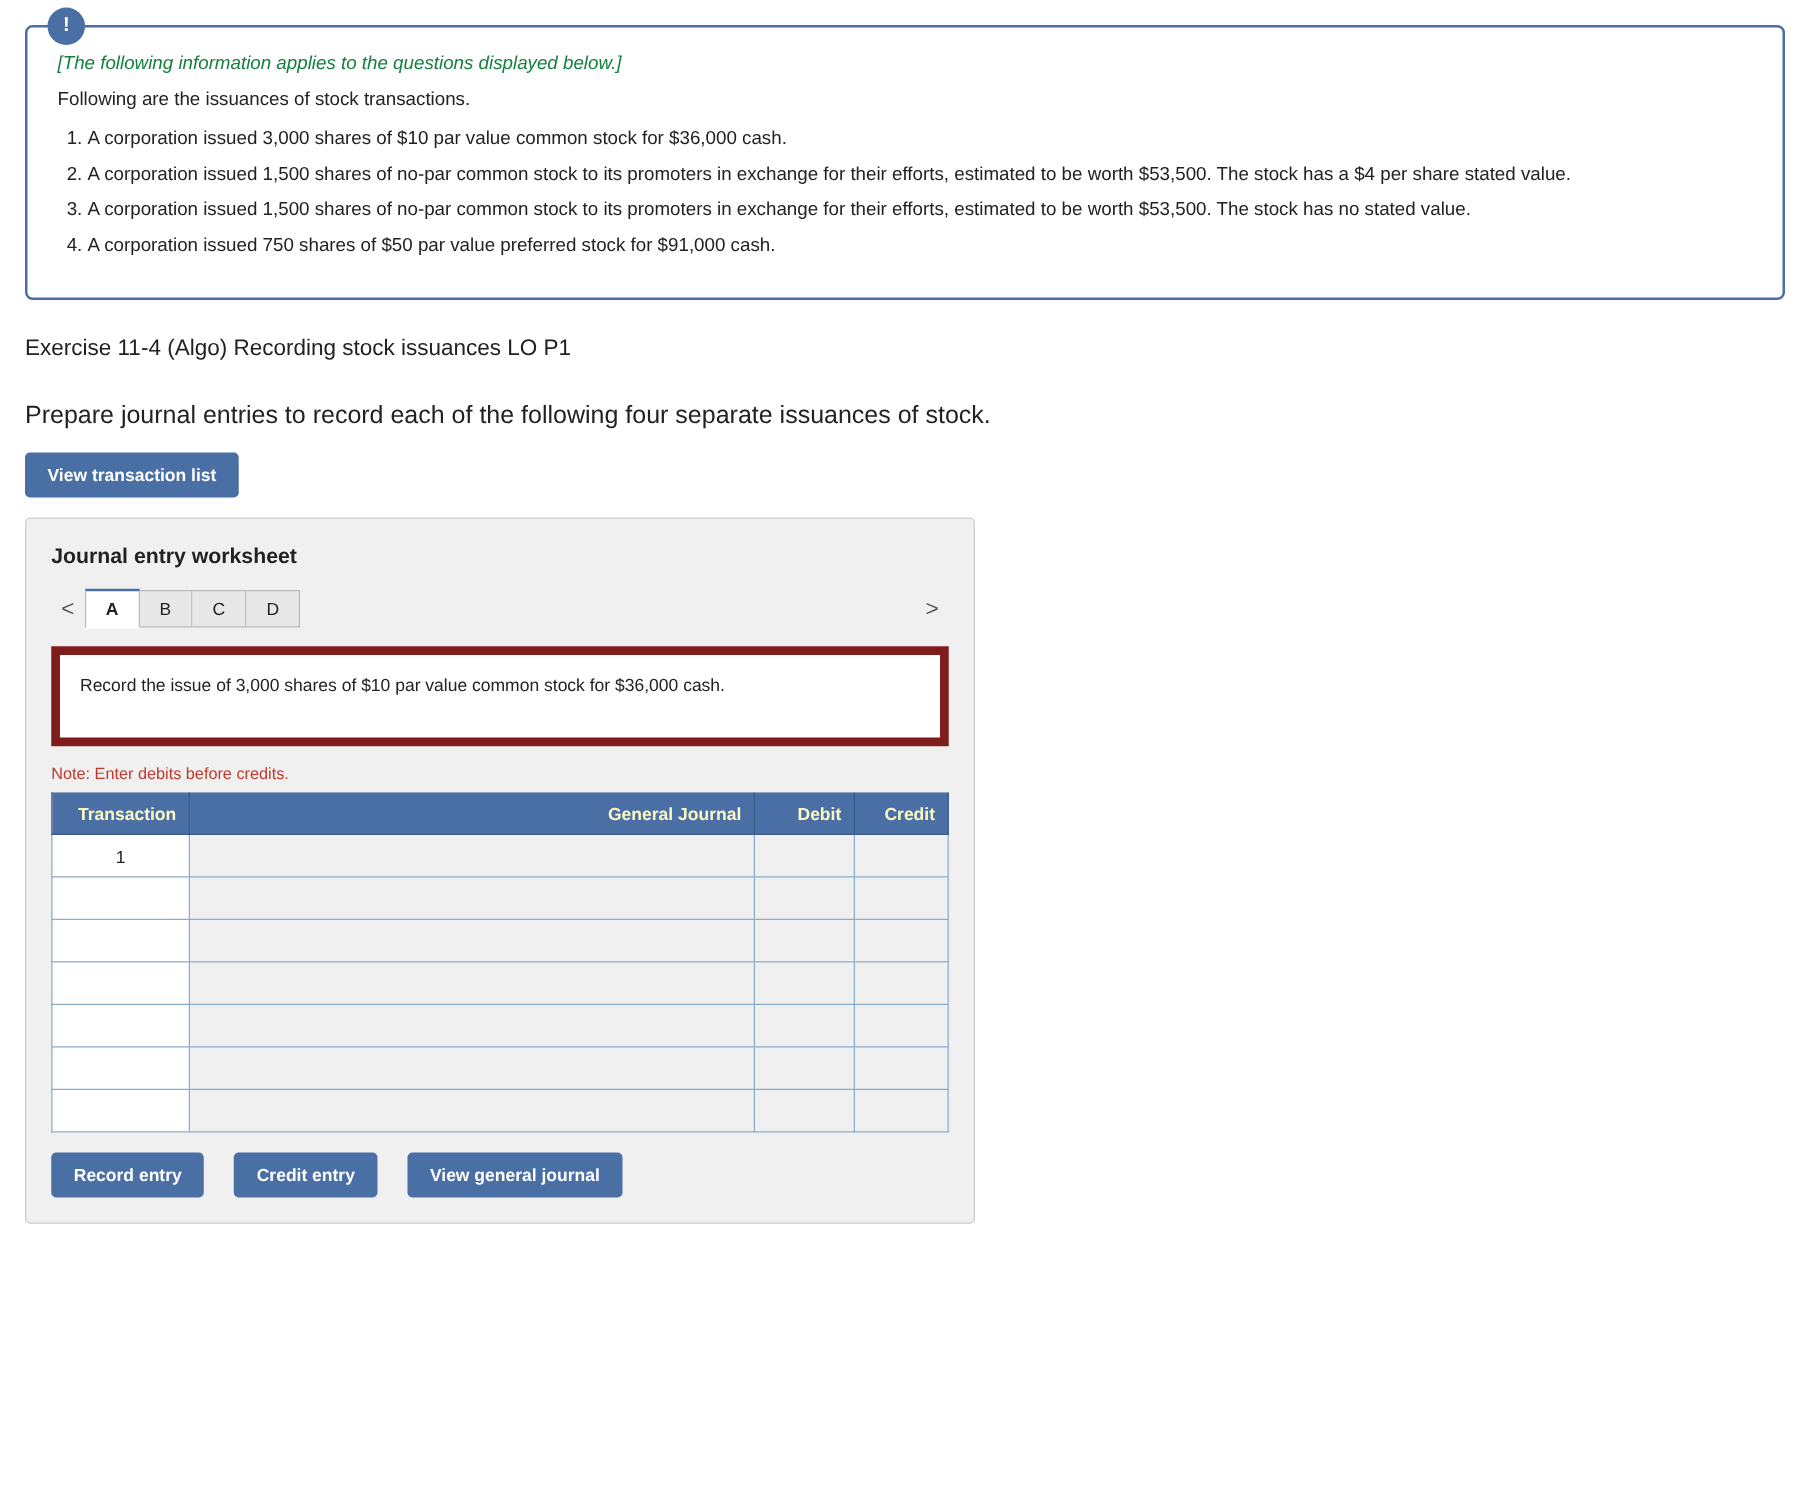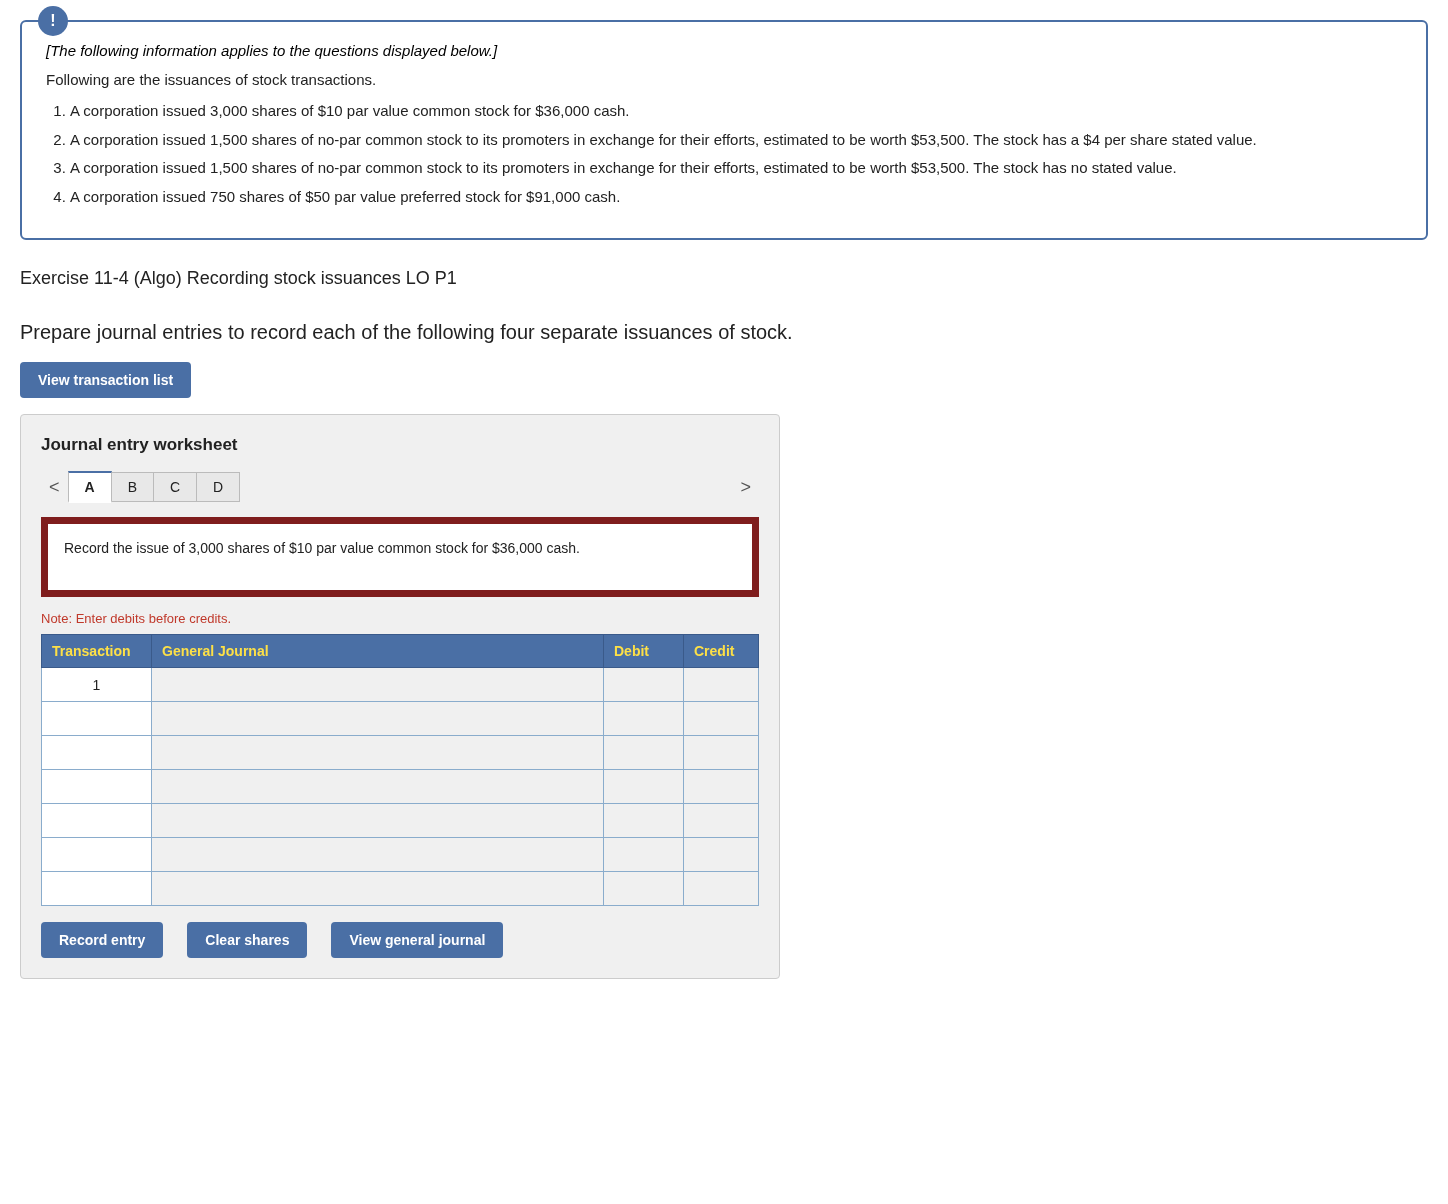--- a/index.html
+++ b/index.html
@@ -41,21 +41,21 @@
       font-size: 15px;
       margin-bottom: 8px;
     }
     .info-box .main-title {
       font-weight: bold;
       font-size: 16px;
       margin-bottom: 6px;
     }
     .info-box .subtitle {
       font-style: italic;
-      color: #000000;
+      color: #15803d;
       margin-bottom: 12px;
     }
     .info-box .intro-text {
       margin-bottom: 12px;
     }
     .info-box ol {
       padding-left: 24px;
     }
     .info-box ol li {
       margin-bottom: 6px;
@@ -156,23 +156,23 @@
     }
 
     
     .journal-table {
       width: 100%;
       border-collapse: collapse;
       font-size: 14px;
     }
     .journal-table th {
       background: #4a6fa5;
-      color: #fde047;
+      color: #fef9c3;
       padding: 8px 10px;
-      text-align: left;
+      text-align: right;
       font-weight: bold;
       border: 1px solid #3a5a8a;
     }
     .journal-table th.col-transaction { width: 110px; }
     .journal-table th.col-general { }
     .journal-table th.col-debit { width: 80px; }
     .journal-table th.col-credit { width: 75px; }
 
     .journal-table td {
       border: 1px solid #8aaccc;
@@ -298,19 +298,19 @@
           <td class="transaction-cell"></td>
           <td><input type="text" style=""></td>
           <td><input type="text" style=""></td>
           <td><input type="text" style=""></td>
         </tr>
       </tbody>
   </table>
 
   <div class="bottom-buttons">
     <button class="btn-blue">Record entry</button>
-    <button class="btn-blue">Clear shares</button>
+    <button class="btn-blue">Credit entry</button>
     <button class="btn-blue">View general journal</button>
   </div>
 </div>
 
 
 
 
 </body></html>

